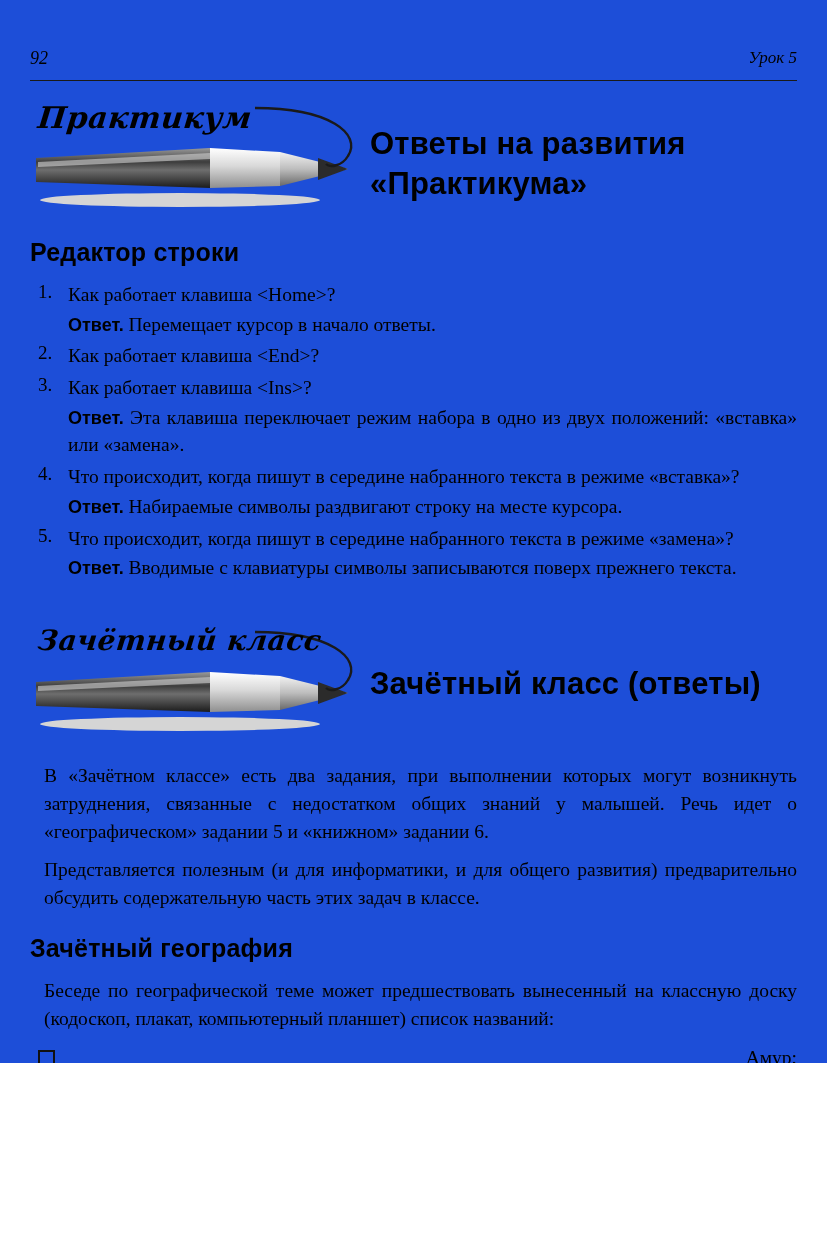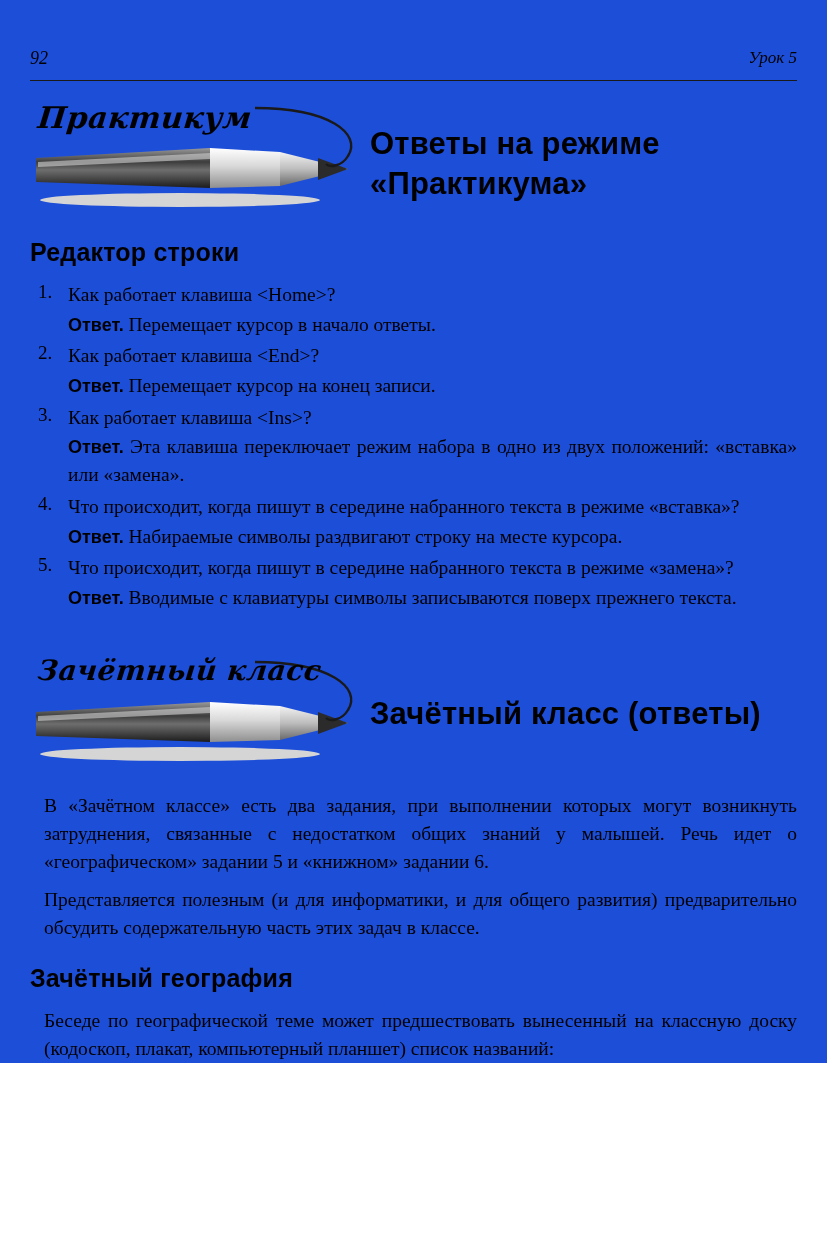--- a/index.html
+++ b/index.html
@@ -214,37 +214,36 @@
 
           <path d="M288,62 L318,73 L288,84 Z" fill="#2b2b2b"></path>
 
           <path d="M8,66 L180,57 L180,63 L8,71 Z" fill="#c9c9c9" opacity="0.65"></path>
 
           <path d="M225,12 C300,12 332,38 318,60 C312,70 300,72 296,68" fill="none" stroke="#1a1a1a" stroke-width="2.4"></path>
         </svg>
       </div>
       <div class="script">Практикум</div>
       <div class="banner-title">
-        <div>Ответы на режиме</div>
+        <div>Ответы на развития</div>
         <div>«Практикума»</div>
       </div>
     </div>
 
     <h2 class="section">Редактор строки</h2>
 
     <ol class="qlist">
       <li>
         <span class="num">1.</span>
         <p class="q">Как работает клавиша &lt;Home&gt;?</p>
         <p class="a"><b>Ответ.</b> <span>Перемещает курсор в начало ответы.</span></p>
       </li>
       <li>
         <span class="num">2.</span>
         <p class="q">Как работает клавиша &lt;End&gt;?</p>
-        <p class="a"><b>Ответ.</b> <span>Перемещает курсор на конец записи.</span></p>
       </li>
       <li>
         <span class="num">3.</span>
         <p class="q">Как работает клавиша &lt;Ins&gt;?</p>
         <p class="a"><b>Ответ.</b> <span>Эта клавиша переключает режим набора в одно из двух положений: «вставка» или «замена».</span></p>
       </li>
       <li>
         <span class="num">4.</span>
         <p class="q">Что происходит, когда пишут в середине набранного текста в режиме «вставка»?</p>
         <p class="a"><b>Ответ.</b> <span>Набираемые символы раздвигают строку на месте курсора.</span></p>

